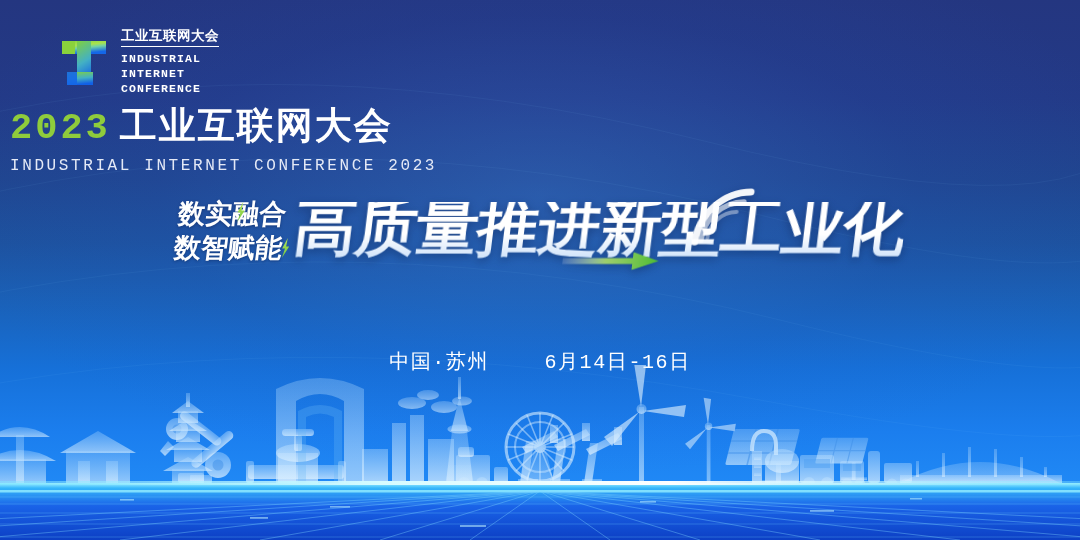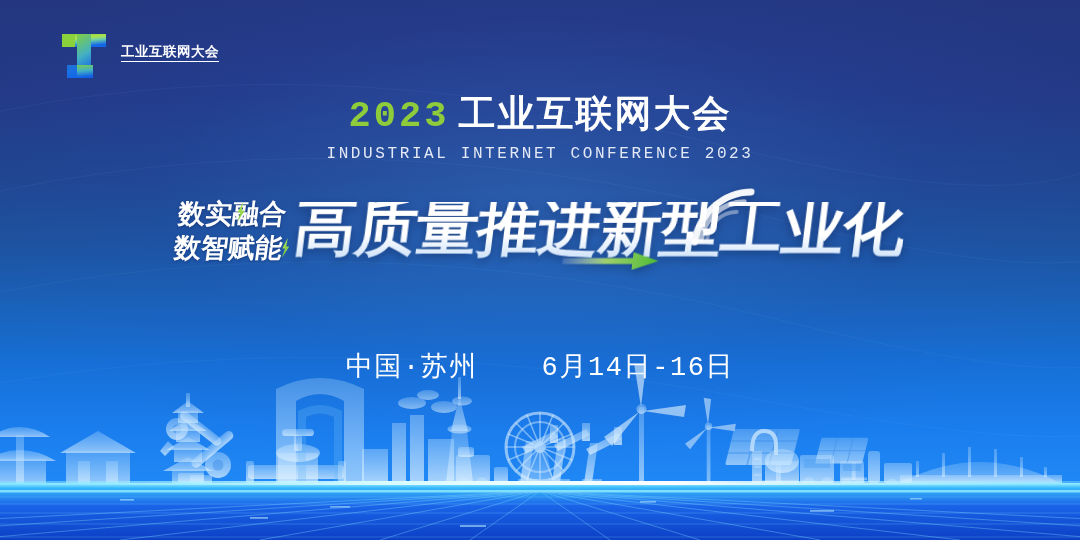--- a/index.html
+++ b/index.html
@@ -87,22 +87,23 @@
     letter-spacing: 1.1px;
     line-height: 1.32;
     white-space: nowrap;
   }
 
   
   .title-block {
     position: absolute;
     left: 0;
     right: 0;
-    top: 96px;
-    text-align: center;
+    top: 108px;
+    text-align: left;
+    padding-left: 10px;
   }
   .title-main {
     font-size: 37px;
     font-weight: bold;
     color: #ffffff;
     letter-spacing: 2px;
     line-height: 1.12;
     white-space: nowrap;
   }
   .title-year {
@@ -191,21 +192,21 @@
     pointer-events: none;
   }
 
   
   .meta-line {
     position: absolute;
     left: 0;
     right: 0;
     top: 348px;
     text-align: center;
-    font-size: 27px;
+    font-size: 20px;
     color: #ffffff;
     letter-spacing: 1.6px;
     white-space: nowrap;
   }
   .meta-gap { display: inline-block; width: 28px; }
 
   
   .scene {
     position: absolute;
     left: 0;
@@ -248,20 +249,25 @@
       </defs>
 
       <rect x="4" y="4" width="44" height="13" fill="url(#logoGrad)"></rect>
       <rect x="19" y="4" width="14" height="44" fill="url(#logoGrad2)"></rect>
       <rect x="4" y="4" width="13" height="13" fill="#8ad23c"></rect>
       <rect x="9" y="35" width="26" height="13" fill="url(#logoGrad2)"></rect>
       <rect x="9" y="35" width="10" height="13" fill="#1467e8" opacity="0.9"></rect>
     </svg>
     <div class="logo-text">
       <div class="logo-cn">工业互联网大会</div>
+      <div class="logo-en">
+        <div>INDUSTRIAL</div>
+        <div>INTERNET</div>
+        <div>CONFERENCE</div>
+      </div>
     </div>
   </div>
 
   <div class="title-block">
     <div class="title-main">
       <span class="title-year">2023</span><span>工业互联网大会</span>
     </div>
     <div class="title-sub">INDUSTRIAL INTERNET CONFERENCE 2023</div>
   </div>
 

